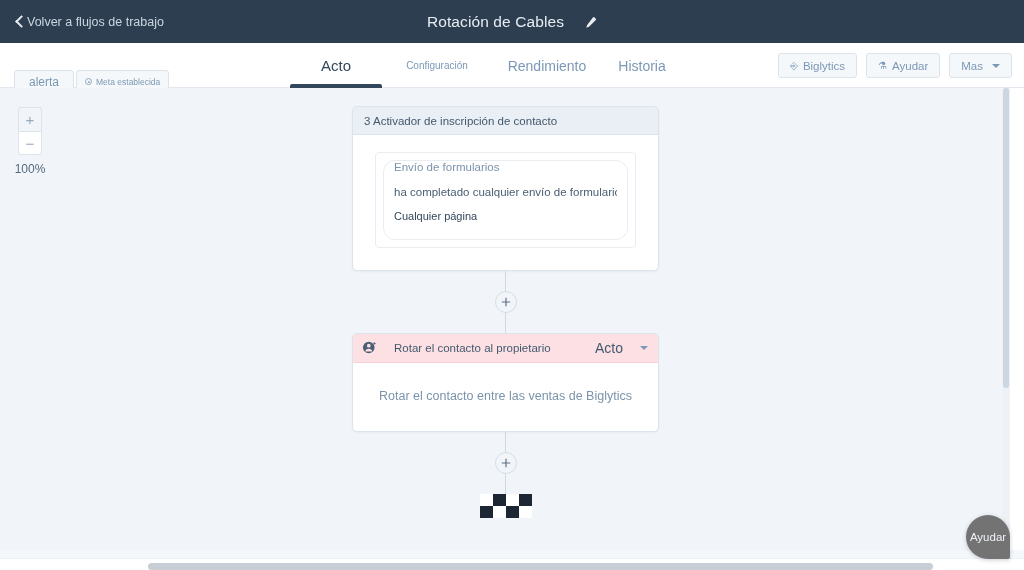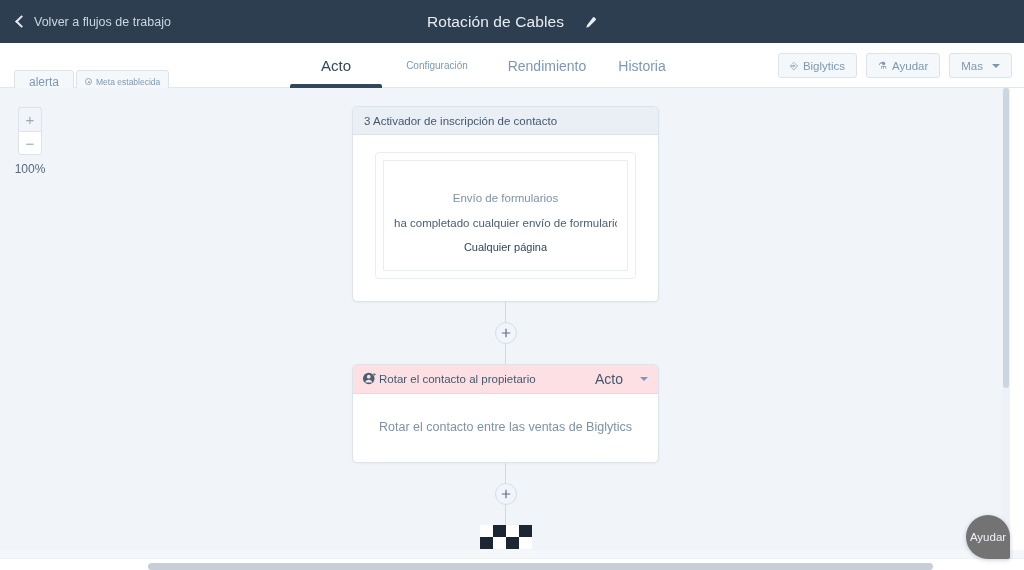--- a/index.html
+++ b/index.html
@@ -26,21 +26,21 @@
     left: 0; top: 0;
     width: 1024px; height: 43px;
     background: #2d3e50;
     display: flex;
     align-items: center;
   }
 
   .back-link {
     display: flex;
     align-items: center;
-    gap: 8px;
+    gap: 1px;
     margin-left: 17px;
     color: #cbd6e2;
     font-size: 12.5px;
     cursor: pointer;
     white-space: nowrap;
   }
   .back-chevron {
     display: block;
     width: 9px; height: 9px;
     border-left: 2px solid #e5eaf0;
@@ -284,23 +284,22 @@
     padding: 17px 22px 22px 22px;
   }
 
   .inner-frame {
     border: 1px solid #e8edf2;
     border-radius: 4px;
     padding: 7px;
   }
   .inner-box {
     border: 1px solid #e8edf2;
-    border-radius: 1px;
-    padding: 31px 10px 17px 10px;
-    text-align: center;
+    border-radius: 12px;
+    padding: 0 10px 17px 10px;
   }
   .trig-title {
     color: #7b93aa;
     font-size: 11.5px;
     margin-bottom: 13px;
   }
   .trig-line {
     color: #4a5f73;
     font-size: 11.5px;
     margin-bottom: 12px;
@@ -346,21 +345,21 @@
   .card.action .card-head {
     background: #fce0e4;
     border-bottom: 1px solid #f6d2d8;
     height: 29px;
     justify-content: space-between;
     padding: 0 10px 0 9px;
   }
   .head-left {
     display: flex;
     align-items: center;
-    gap: 2px;
+    gap: 17px;
     min-width: 0;
   }
   .user-icon { display: block; flex: none; }
   .head-title {
     color: #42596e;
     font-size: 11.5px;
     white-space: nowrap;
     overflow: hidden;
   }
   .head-right {

